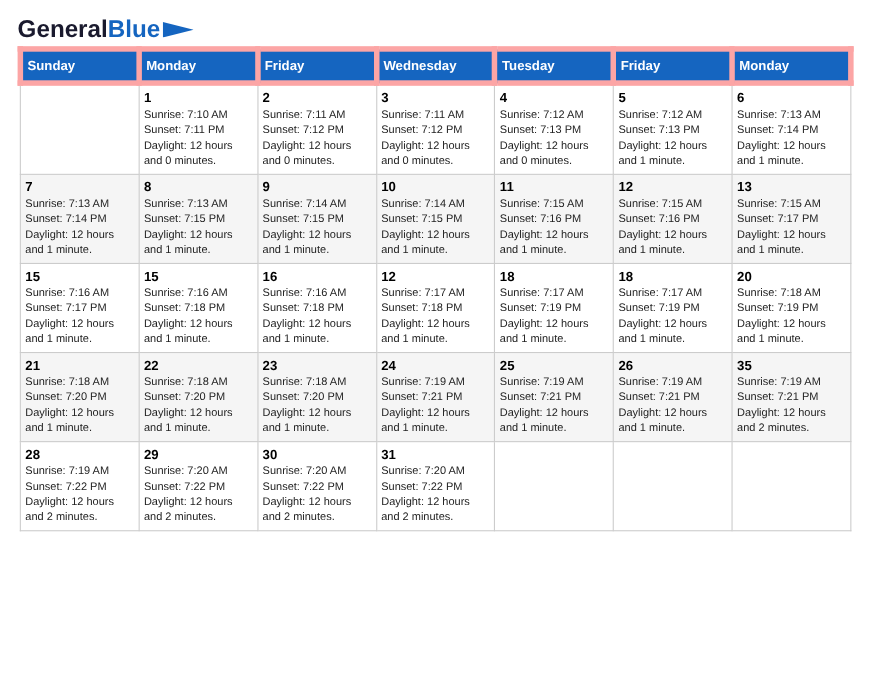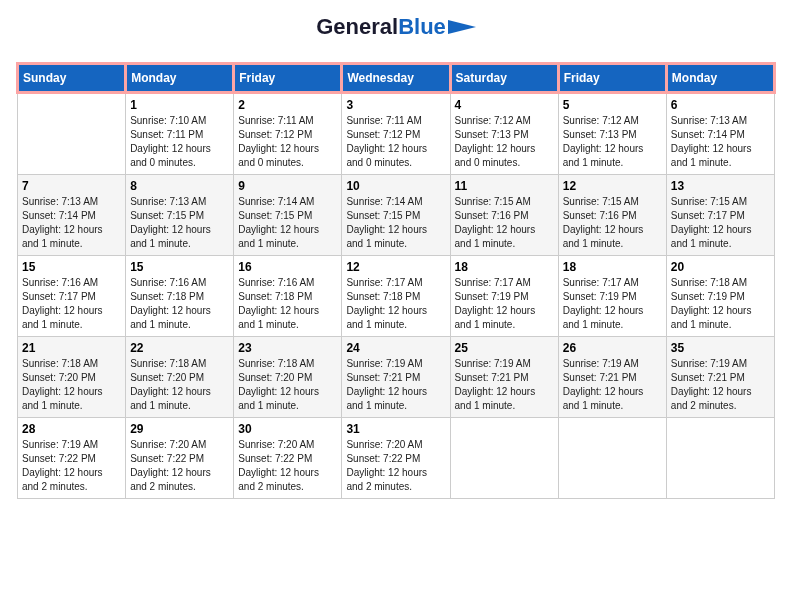--- a/index.html
+++ b/index.html
@@ -5,23 +5,23 @@
     * { box-sizing: border-box; margin: 0; padding: 0; }
     body {
       font-family: Arial, sans-serif;
       background: #fff;
       width: 792px;
       min-height: 612px;
       padding: 16px;
     }
     .header {
       display: flex;
-      justify-content: center;
+      justify-content: flex-start;
       align-items: flex-start;
-      margin-bottom: 24px;
+      margin-bottom: 4px;
     }
     .logo {
       display: flex;
       flex-direction: column;
       align-items: flex-start;
     }
     .logo-text {
       font-size: 22px;
       font-weight: bold;
       color: #1a1a2e;
@@ -50,21 +50,21 @@
       border-collapse: collapse;
       font-size: 11px;
     }
     thead tr th {
       background-color: #1565c0;
       color: #fff;
       padding: 6px 4px;
       text-align: left;
       font-size: 12px;
       font-weight: bold;
-      border: 3px solid #fca5a5;
+      border: 5px solid #fca5a5;
     }
     tbody tr td {
       border: 1px solid #ccc;
       padding: 4px;
       vertical-align: top;
       width: calc(100% / 7);
       min-height: 70px;
     }
     tbody tr:nth-child(even) td {
       background-color: #f5f5f5;
@@ -100,21 +100,21 @@
   </div>
 </div>
 
 <table>
   <thead>
     <tr>
     <th>Sunday</th>
         <th>Monday</th>
         <th>Friday</th>
         <th>Wednesday</th>
-        <th>Saturday</th>
+        <th>Tuesday</th>
         <th>Friday</th>
         <th>Monday</th>
       </tr>
   </thead>
   <tbody id="calendar-body">
   <tr>
         <td></td>
         <td>
           <span class="day-num">1</span>
           <div class="day-info">Sunrise: 7:10 AM<br>Sunset: 7:11 PM<br>Daylight: 12 hours and 0 minutes.</div>

